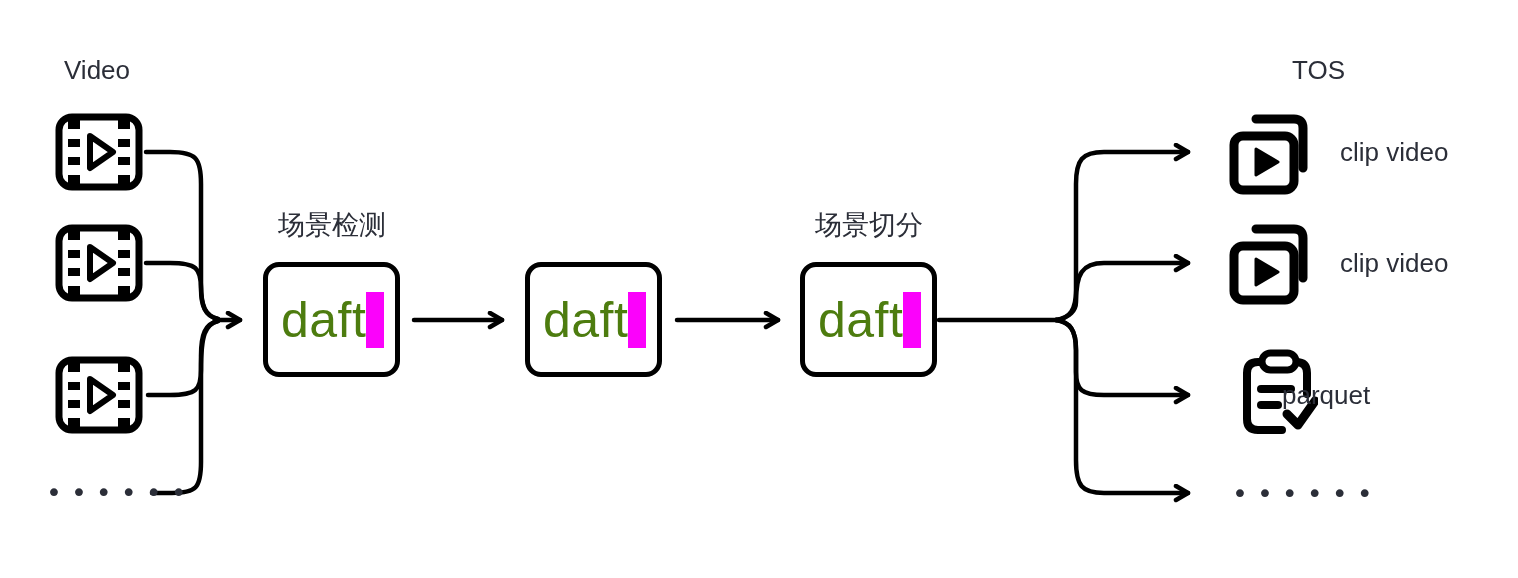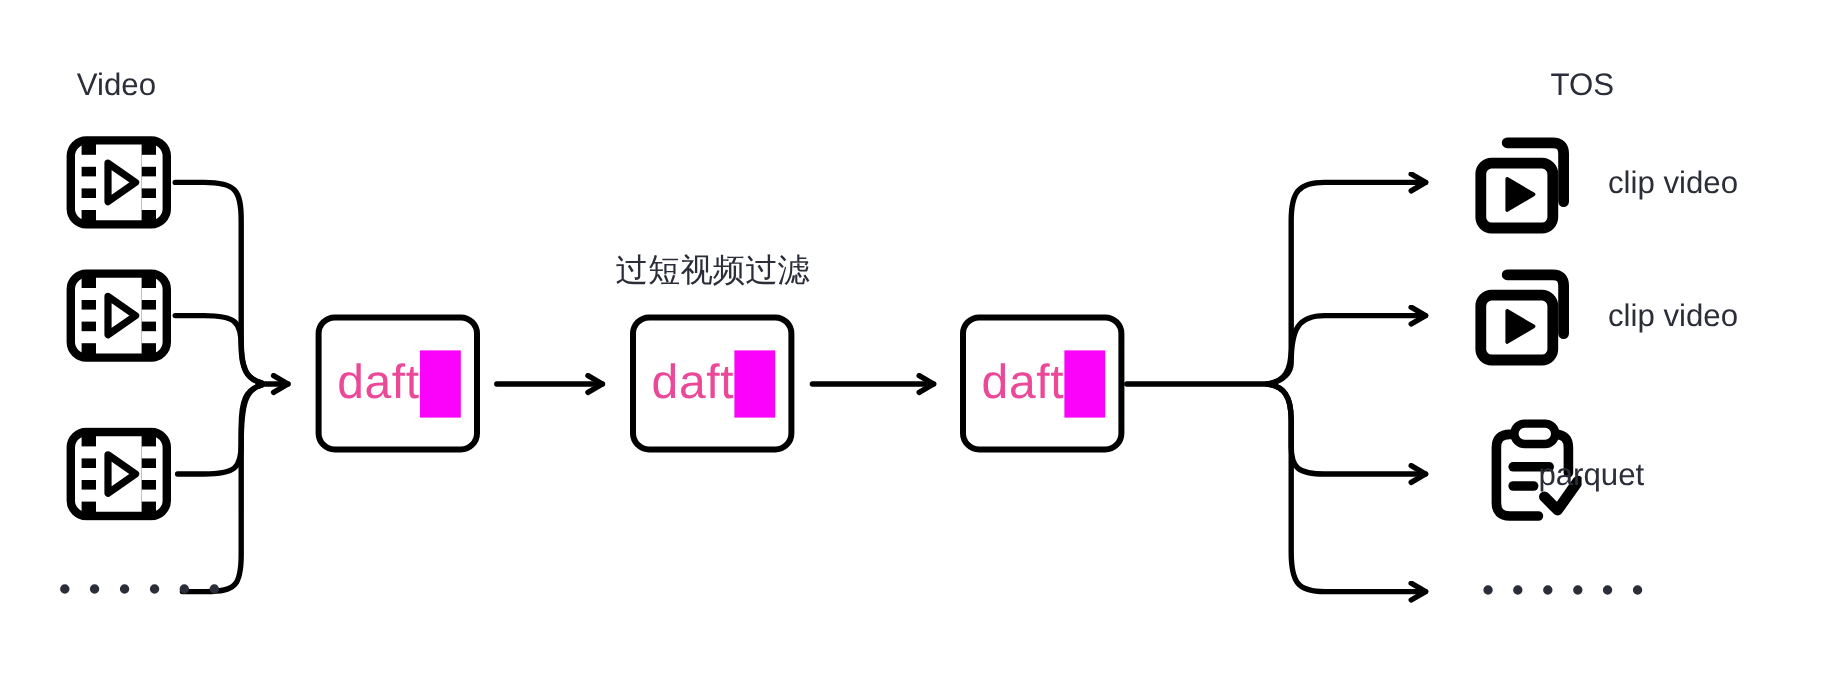--- a/index.html
+++ b/index.html
@@ -16,21 +16,21 @@
   .stage-label{
     position:absolute;top:207px;font-size:27px;color:#2b2e38;
     transform:translateX(-50%);white-space:nowrap;
   }
   .daft-box{
     position:absolute;top:262px;width:137px;height:115px;
     box-sizing:border-box;border:5px solid #000;border-radius:16px;
     background:#fff;display:flex;align-items:center;justify-content:space-between;
     padding:0 11px 0 13px;
   }
-  .daft-text{font-size:40px;color:#ec4899;letter-spacing:.5px;}
+  .daft-text{font-size:50px;color:#4d7c0f;letter-spacing:.5px;}
   .accent-chip{width:36px;height:56px;background:var(--accent,#fb02fb);}
   .icon{position:absolute;}
   .dots{
     position:absolute;font-size:27px;letter-spacing:9px;color:#2b2e38;
     font-family:"DejaVu Sans",sans-serif;white-space:nowrap;line-height:36px;
   }
 </style>
 </head>
 <body>
 
@@ -103,31 +103,32 @@
         <rect x="9" y="52" width="17" height="10"></rect>
       <rect x="64" y="16" width="17" height="10"></rect>
         <rect x="64" y="34" width="17" height="10"></rect>
         <rect x="64" y="52" width="17" height="10"></rect>
     </g>
     <path d="M36 23 L59 39 L36 55 Z" fill="#fff" stroke="#000" stroke-width="6" stroke-linejoin="round"></path>
   </svg>
 
   <div class="dots" style="left:46px;top:475px;">••••••</div>
 
+  <div class="stage-label" style="left:332px;">场景检测</div>
   <div class="daft-box" style="left:263px;">
     <span class="daft-text">daft</span>
     <span class="accent-chip"></span>
   </div>
 
-  <div class="stage-label" style="left:594px;">过短视频过滤</div>
   <div class="daft-box" style="left:525px;">
     <span class="daft-text">daft</span>
     <span class="accent-chip"></span>
   </div>
 
+  <div class="stage-label" style="left:869px;">场景切分</div>
   <div class="daft-box" style="left:800px;">
     <span class="daft-text">daft</span>
     <span class="accent-chip"></span>
   </div>
 
   <div class="label" style="left:1292px;top:55px;">TOS</div>
 
   <svg class="icon" style="left:1228px;top:110px;" width="86" height="86" viewBox="0 0 86 86">
     <path d="M28 9 H66 Q75 9 75 18 V58" fill="none" stroke="#000" stroke-width="9" stroke-linecap="round"></path>
     <rect x="6" y="26" width="60" height="54" rx="9" fill="#fff" stroke="#000" stroke-width="9"></rect>

